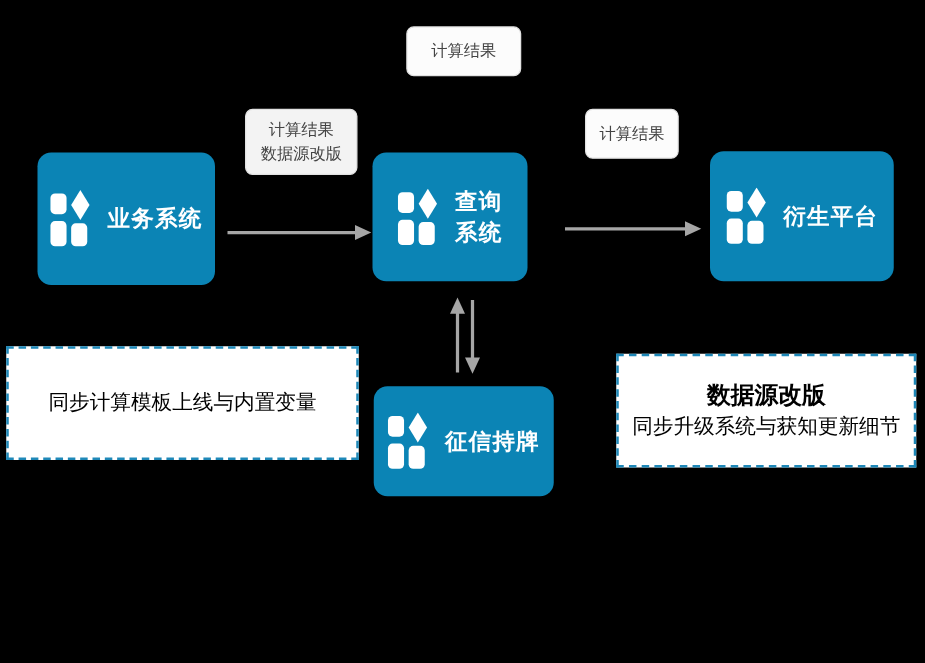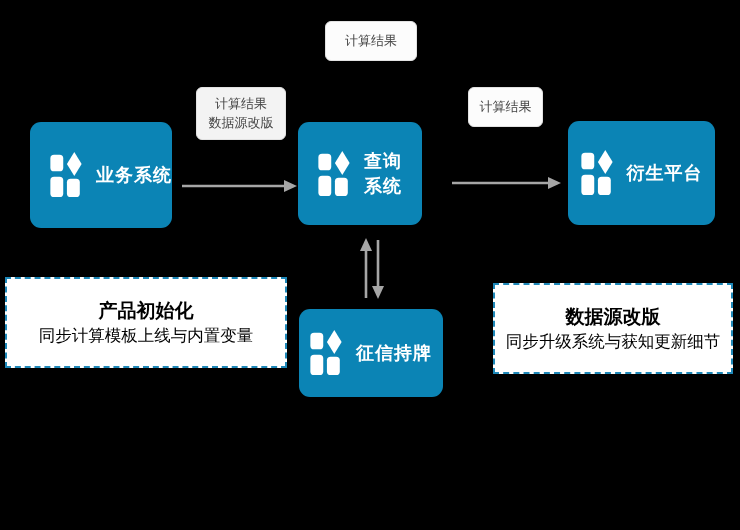--- a/index.html
+++ b/index.html
@@ -34,21 +34,21 @@
   }
   .node .node-label{
     font-size:18px;
     font-weight:bold;
     letter-spacing:1px;
     line-height:1.35;
     text-align:center;
     white-space:nowrap;
   }
   .node-icon{flex:0 0 auto;display:block;}
-  #node-business{left:30px;top:122px;width:142px;height:106px;justify-content:flex-end;}
+  #node-business{left:30px;top:122px;width:142px;height:106px;}
   #node-query{left:298px;top:122px;width:124px;height:103px;}
   #node-derivative{left:568px;top:121px;width:147px;height:104px;}
   #node-credit{left:299px;top:309px;width:144px;height:88px;}
   
   .flow-label{
     position:absolute;
     background:#fcfcfc;
     border:1px solid #e2e2e2;
     border-radius:6px;
     box-shadow:0 1px 2px rgba(0,0,0,0.10);
@@ -183,21 +183,20 @@
       <polygon points="26,0 34,13 26,26 18,13" fill="#ffffff"></polygon>
       <rect x="0" y="27" width="14" height="22" rx="4" fill="#ffffff"></rect>
       <rect x="18" y="29" width="14" height="20" rx="4" fill="#ffffff"></rect>
     </svg>
     <div class="node-label">
       <div>征信持牌</div>
     </div>
   </div>
 
   <div class="note" id="note-left">
-    <div class="note-title">产品初始化</div>
     <div class="note-subtitle">同步计算模板上线与内置变量</div>
   </div>
 
   <div class="note" id="note-right">
     <div class="note-title">数据源改版</div>
     <div class="note-subtitle">同步升级系统与获知更新细节</div>
   </div>
 
 </div>
 

